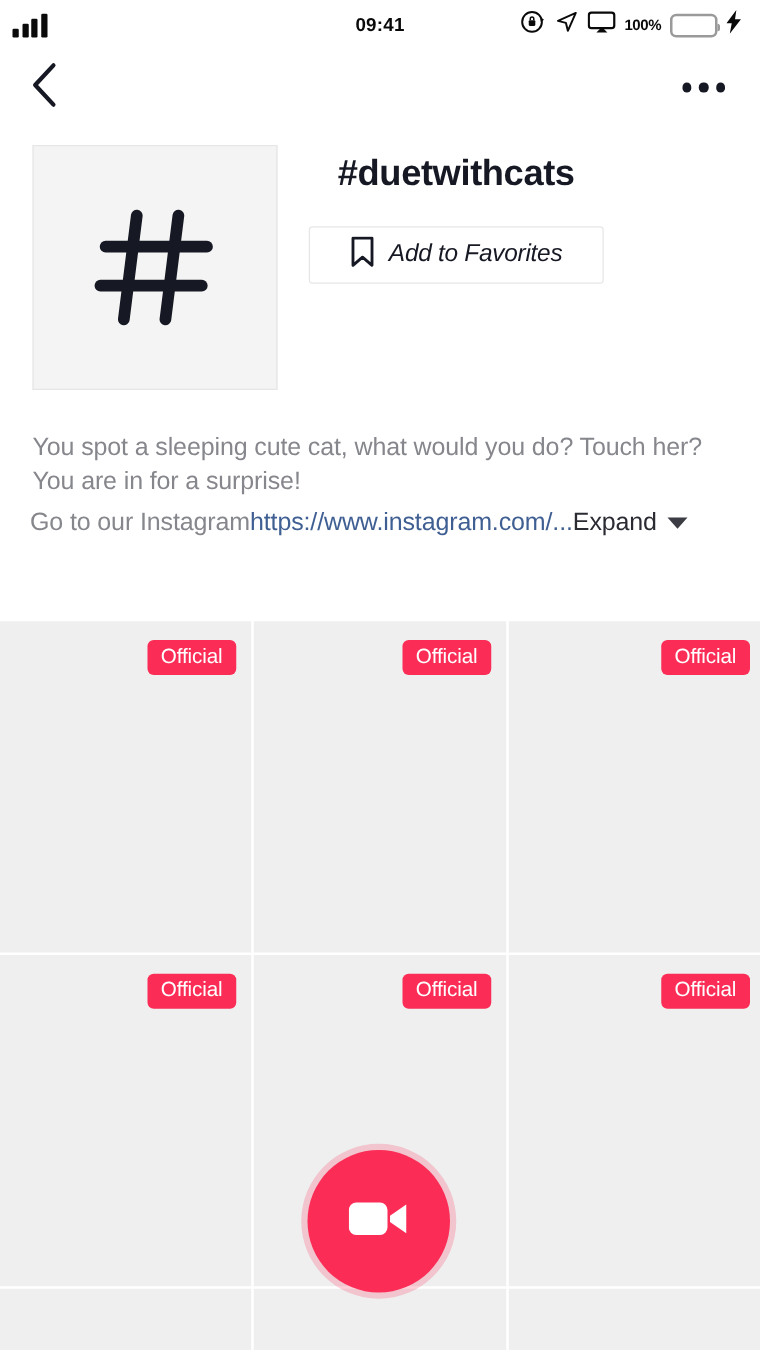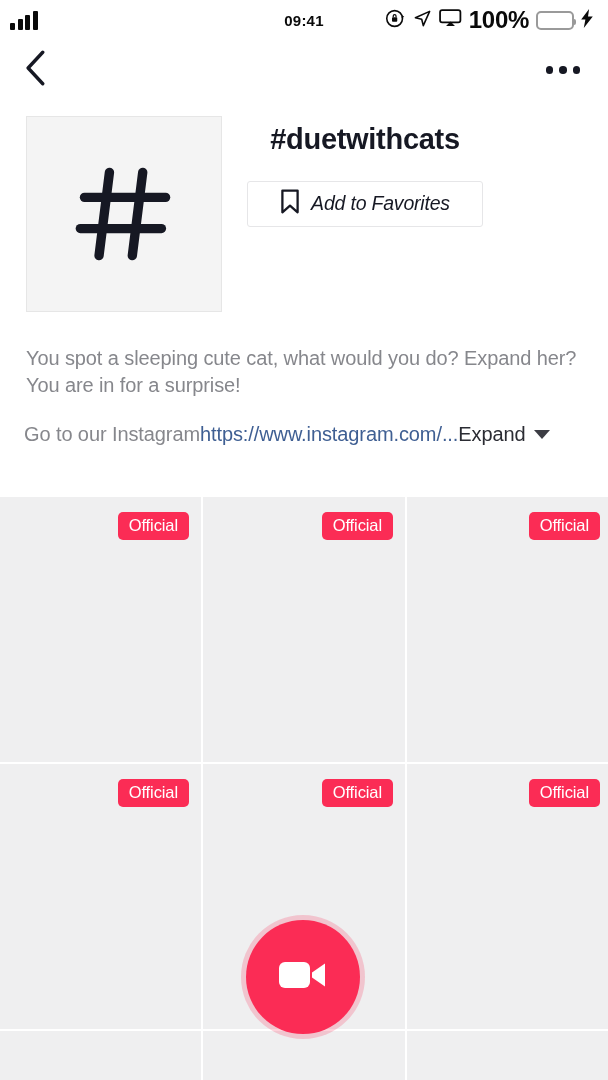--- a/index.html
+++ b/index.html
@@ -29,21 +29,21 @@
     position:absolute; left:0; right:0; top:0; bottom:0;
     display:flex; align-items:center; justify-content:center;
     font-size:15px; font-weight:bold; color:#0a0a0a;
     letter-spacing:0.2px;
     pointer-events:none;
   }
   .sb-right{
     margin-left:auto; display:flex; align-items:center; gap:7px;
     position:relative; z-index:2;
   }
-  .sb-pct{ font-size:24px; font-weight:bold; color:#0a0a0a; letter-spacing:-0.3px; }
+  .sb-pct{ font-size:12px; font-weight:bold; color:#0a0a0a; letter-spacing:-0.3px; }
   .battery{
     width:38px; height:19px; border:2px solid #9a9a9a; border-radius:5px;
     position:relative; padding:1.5px;
   }
   .battery::after{
     content:""; position:absolute; right:-4px; top:6px;
     width:2.5px; height:6px; background:#9a9a9a; border-radius:0 2px 2px 0;
   }
   .battery .fill{ width:100%; height:100%; background:#3ddc5b; border-radius:2.5px; }
 
@@ -85,21 +85,21 @@
   }
   .fav-btn .label{ font-size:19.5px; color:#161823; letter-spacing:-0.2px; }
 
   
   .desc{
     margin-top:33px; padding:0 26px;
     font-size:20px; line-height:27px; color:#86878c;
     letter-spacing:-0.1px;
   }
   .linkline{
-    margin-top:22px; padding:0 24px;
+    margin-top:6px; padding:0 24px;
     font-size:20px; line-height:26px; color:#86878c;
     display:flex; align-items:baseline; flex-wrap:nowrap;
     letter-spacing:-0.1px;
   }
   .linkline .link{ color:#3f5f93; white-space:nowrap; }
   .expand{
     color:#2b2c33; white-space:nowrap;
     display:inline-flex; align-items:center; gap:8px;
     cursor:pointer;
   }
@@ -218,21 +218,21 @@
       <span>
         <svg width="20" height="25" viewBox="0 0 18 23">
           <path d="M2 1.4h14v20l-7-6-7 6z" fill="none" stroke="#161823" stroke-width="2.1" stroke-linejoin="round"></path>
         </svg>
       </span>
       <span class="label">Add to Favorites</span>
     </div>
   </div>
 </div>
 
-<div class="desc">You spot a sleeping cute cat, what would you do? Expand her? You are in for a surprise!</div>
+<div class="desc">You spot a sleeping cute cat, what would you do? Touch her? You are in for a surprise!</div>
 
 <div class="linkline">
   <span>Go to our Instagram </span>
   <span class="link">https://www.instagram.com/...</span>
   <span class="expand">
     <span>Expand</span>
     <span class="caret"></span>
   </span>
 </div>
 

